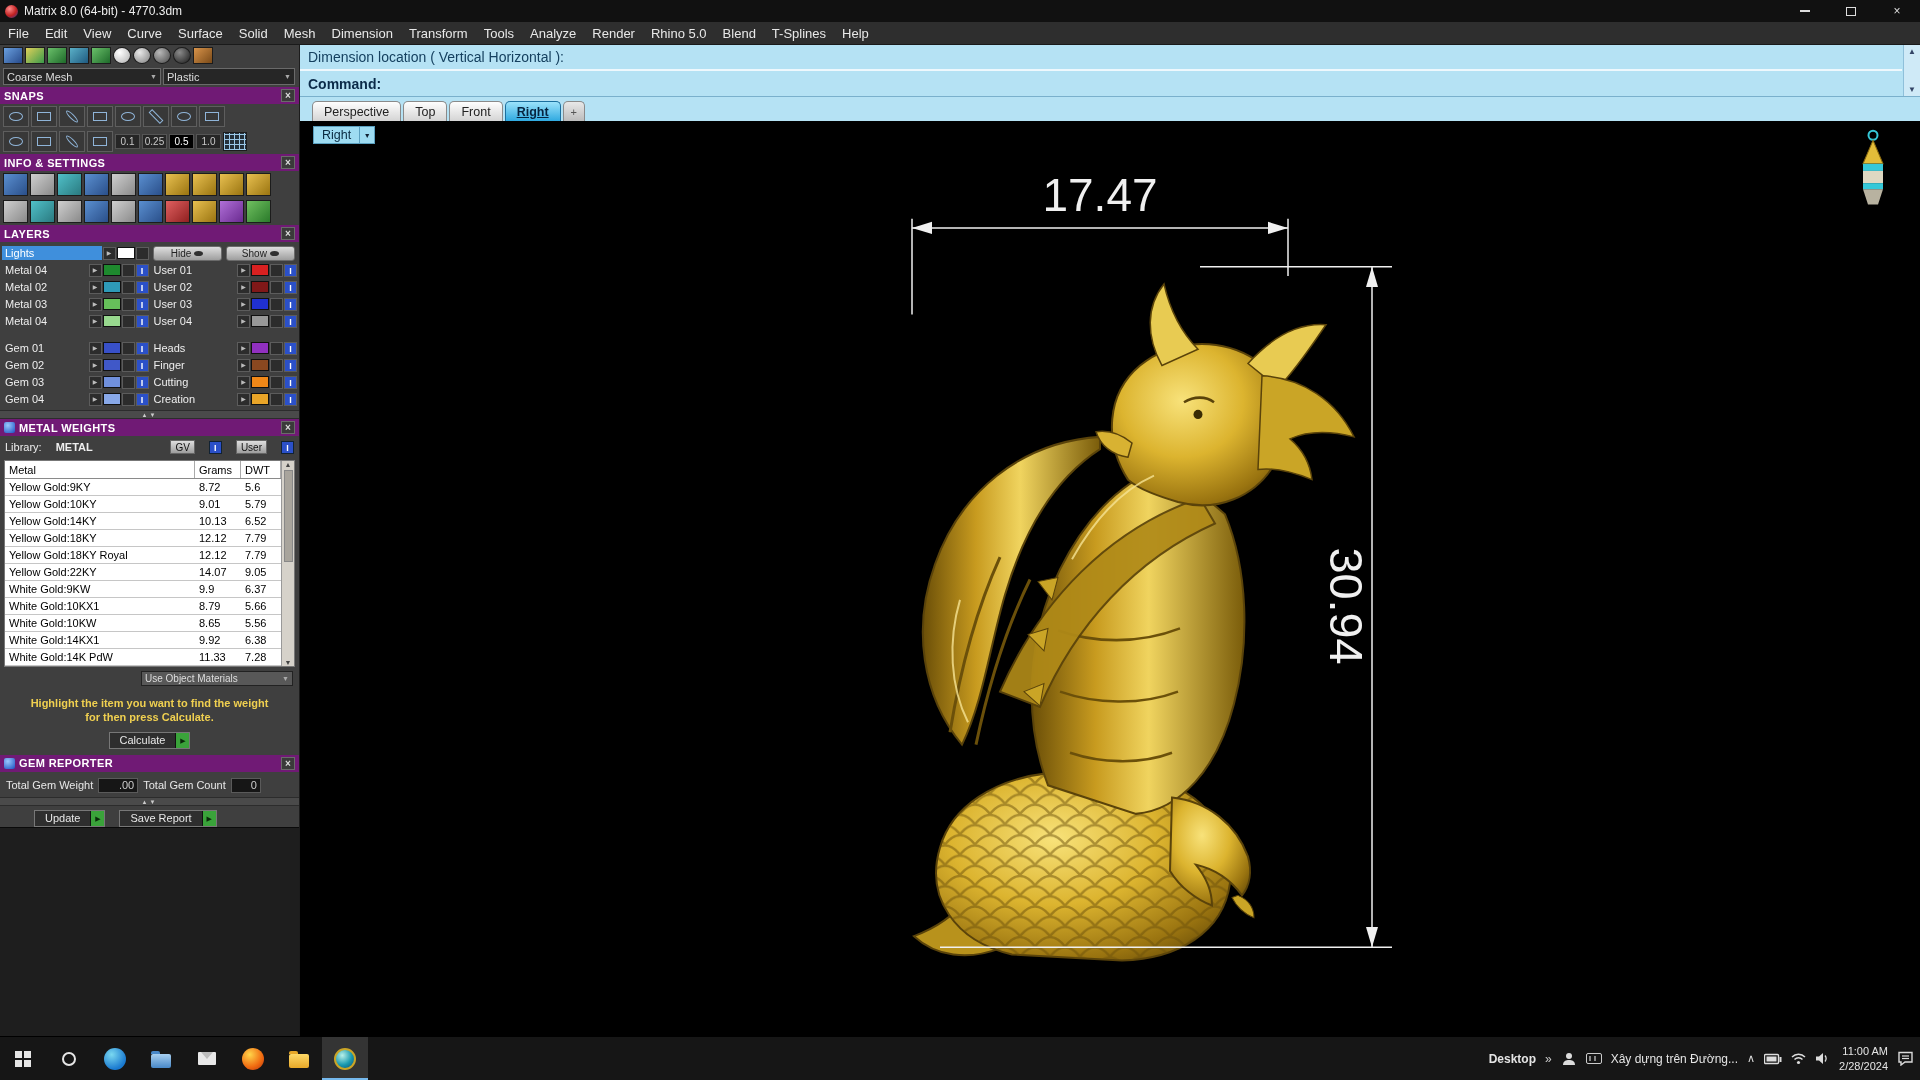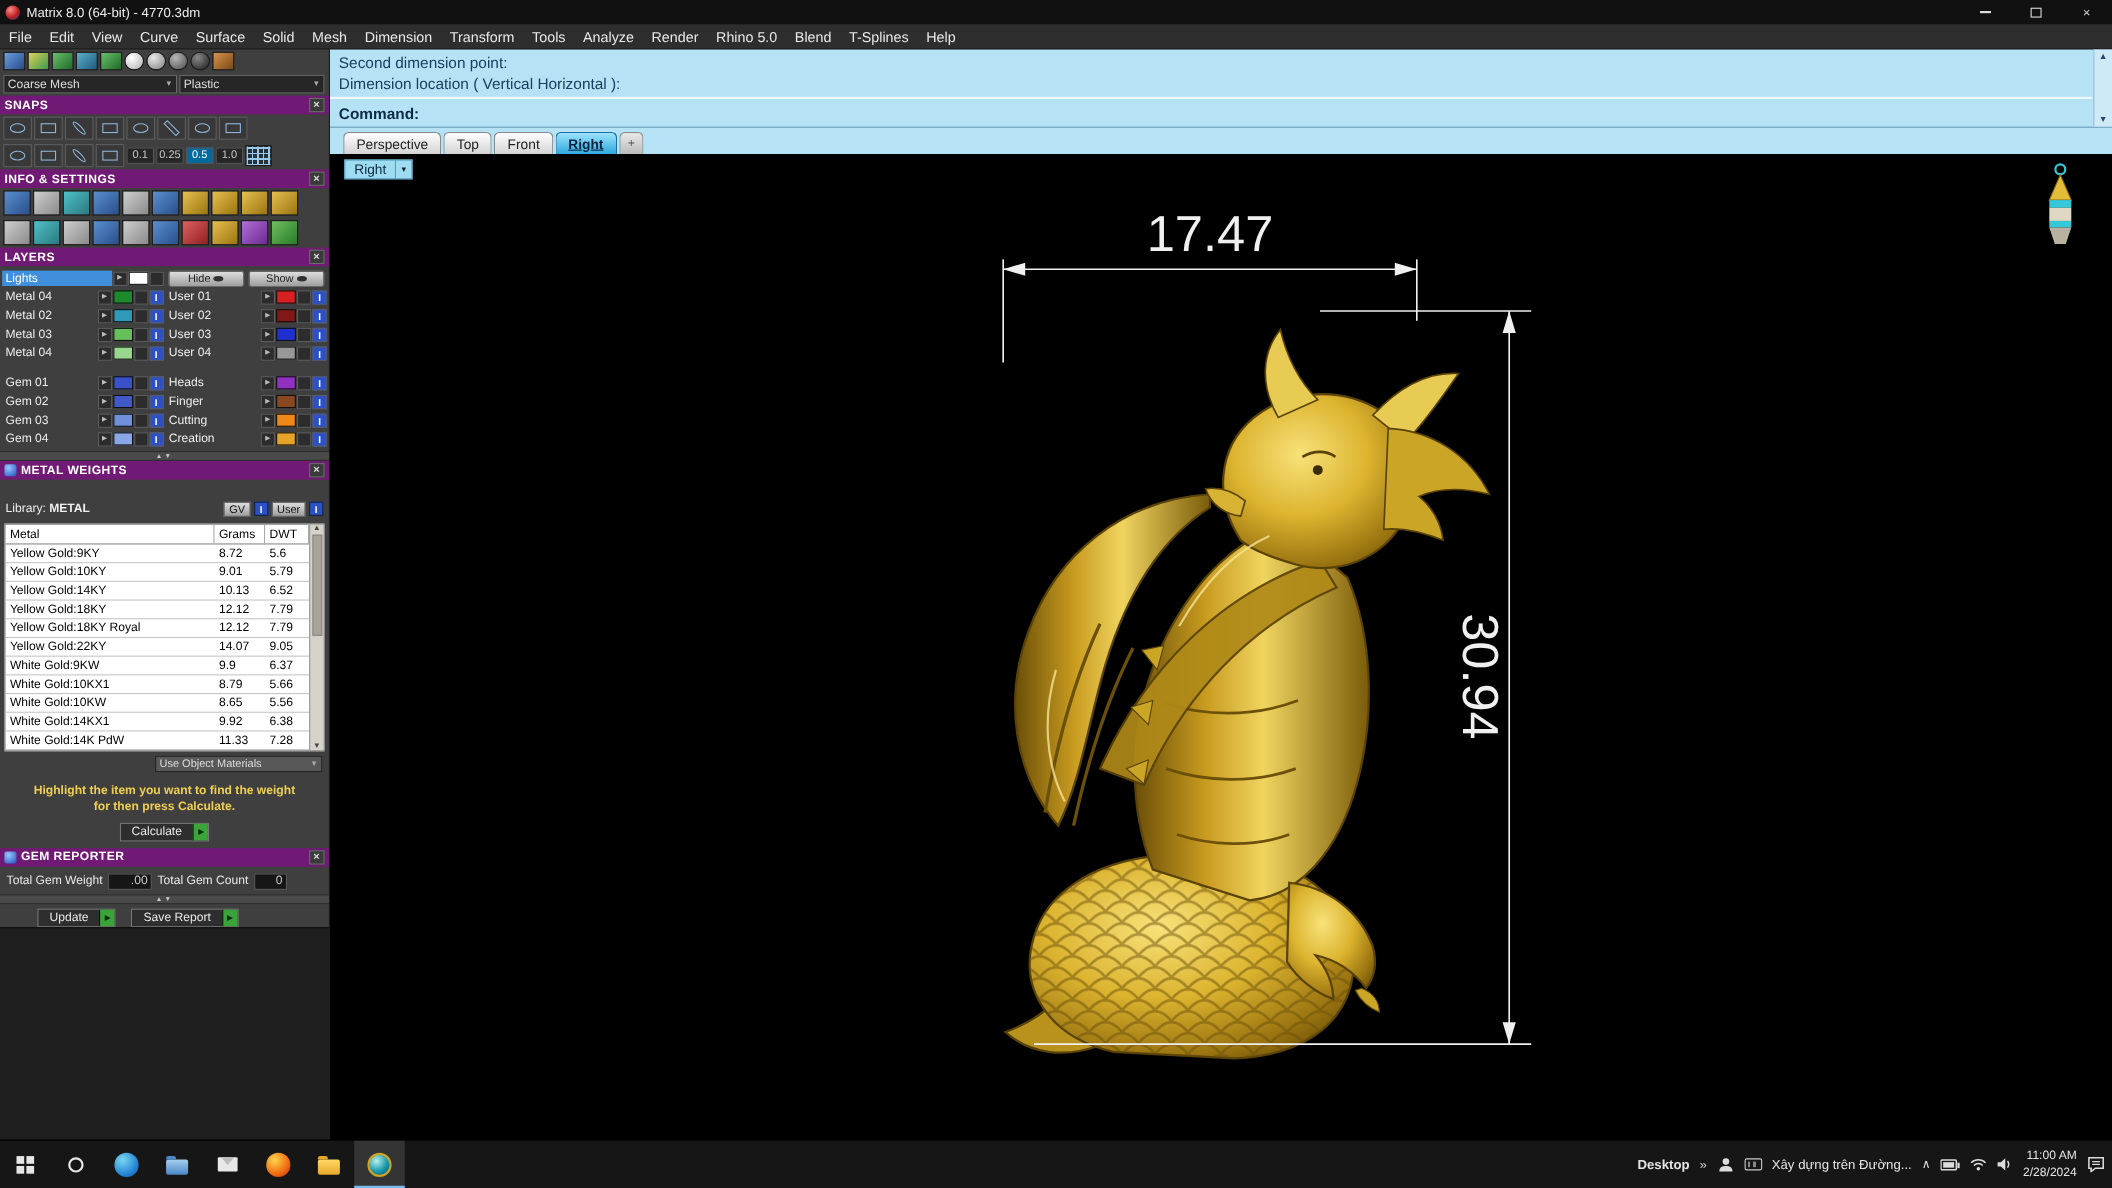--- a/index.html
+++ b/index.html
@@ -43,21 +43,21 @@
   .dd .lbl{flex:1;white-space:nowrap;overflow:hidden;}
   .dd-arr{font-size:7px;color:#aaa;margin-left:4px;}
   .dd.w1{width:158px;} .dd.w2{width:132px;}
 
   .snap-row{display:flex;align-items:center;padding:2px 3px;gap:2px;flex:0 0 auto;}
   .sicon{width:26px;height:21px;background:#383838;border:1px solid #5e5e5e;position:relative;}
   .sicon::after{content:"";position:absolute;inset:5px;border:1px solid #8fb4d8;}
   .sicon:nth-child(odd)::after{border-radius:50%;}
   .sicon:nth-child(3n)::after{inset:7px 4px;transform:rotate(45deg);}
   .gval{width:25px;height:15px;background:#262626;border:1px solid #555;color:#c8c8c8;font-size:10px;display:flex;align-items:center;justify-content:center;}
-  .gval.active{background:#0369a1;color:#fff;}
+  .gval.active{background:#000000;color:#fff;}
   .grid-ico{width:24px;height:19px;border:1px solid #1c1c1c;background:
      repeating-linear-gradient(0deg,#9ac8e8 0 1px,transparent 1px 5px),
      repeating-linear-gradient(90deg,#9ac8e8 0 1px,transparent 1px 5px),#24303a;}
 
   .info-row{display:flex;align-items:center;padding:2px 3px;gap:2px;flex:0 0 auto;}
   .iicon{width:25px;height:23px;border:1px solid #1c1c1c;}
   .ic-blue{background:linear-gradient(135deg,#5a8fd0,#2a4f8a);}
   .ic-gray{background:linear-gradient(135deg,#cfcfcf,#8a8a8a);}
   .ic-gold{background:linear-gradient(135deg,#e8c050,#9a7410);}
   .ic-teal{background:linear-gradient(135deg,#50c0c8,#2a7a80);}
@@ -73,21 +73,21 @@
   .lights-label{flex:1;background:#3f8fdc;color:#fff;font-size:11px;padding:1px 3px;}
   .lbtn{width:13px;height:13px;background:#2c2c2c;border:1px solid #5c5c5c;color:#bbb;font-size:6px;line-height:11px;text-align:center;margin-left:1px;flex:0 0 auto;}
   .lbtn.info{background:#2b50c8;color:#fff;font-weight:bold;font-size:9px;line-height:12px;}
   .sw{width:18px;height:12px;border:1px solid #101010;margin-left:1px;flex:0 0 auto;}
   .lspacer{height:9px;}
   .hs-btn{flex:1;height:15px;margin:0 2px;background:linear-gradient(#dedede,#9e9e9e);border:1px solid #6a6a6a;border-radius:3px;font-size:10px;color:#222;display:flex;align-items:center;justify-content:center;gap:3px;}
   .eye{width:9px;height:5px;background:#303030;border-radius:50%;}
   .splitter{height:9px;background:#4a4a4a;color:#ccc;font-size:6px;line-height:9px;text-align:center;letter-spacing:2px;flex:0 0 auto;border-top:1px solid #2c2c2c;border-bottom:1px solid #2c2c2c;}
 
   
-  .lib-row{display:flex;padding:20px 5px 2px;color:#eee;gap:3px;flex:0 0 auto;}
+  .lib-row{display:flex;align-items:center;padding:4px 5px 2px;color:#eee;gap:14px;flex:0 0 auto;}
   .lib-row .v{font-weight:bold;}
   .mini-btn{height:14px;padding:0 4px;background:linear-gradient(#dedede,#9e9e9e);border:1px solid #666;font-size:10px;color:#111;display:flex;align-items:center;}
   .mini-info{width:13px;height:13px;background:#2b50c8;border:1px solid #123;color:#fff;font-size:9px;font-weight:bold;line-height:12px;text-align:center;}
   .mw-table{margin:4px 4px 2px;background:#fff;border:1px solid #777;position:relative;flex:0 0 auto;padding-right:13px;}
   .mw-row{display:grid;grid-template-columns:1fr 46px 40px;height:17px;align-items:center;border-bottom:1px solid #c6c6c6;font-size:11px;color:#000;}
   .mw-row div{padding-left:4px;overflow:hidden;white-space:nowrap;}
   .mw-row.hd{border-bottom:1px solid #8a8a8a;height:18px;}
   .mw-row.hd div{border-right:1px solid #aaa;height:100%;display:flex;align-items:center;}
   .mw-scroll{position:absolute;right:0;top:0;bottom:0;width:13px;background:#d6d2ca;border-left:1px solid #999;display:flex;flex-direction:column;align-items:center;font-size:7px;color:#444;}
   .mw-thumb{width:9px;height:92px;background:#a8a49c;border:1px solid #888;margin-top:2px;}
@@ -536,21 +536,20 @@
           <span class="cap">Save Report</span>
           <span class="go">▶</span>
         </div>
       </div>
       <div class="panel-fill"></div>
     </div>
 
     <div class="main">
       <div class="cmd-area">
         <div class="cmd-history">
-          <div>Second dimension point:</div>
           <div>Dimension location ( Vertical  Horizontal ):</div>
         </div>
         <div class="cmd-prompt">
           <span>Command:</span>
           <span class="cmd-input"></span>
         </div>
         <div class="cmd-scroll" actable="true">
           <span>▲</span>
           <span>▼</span>
         </div>

